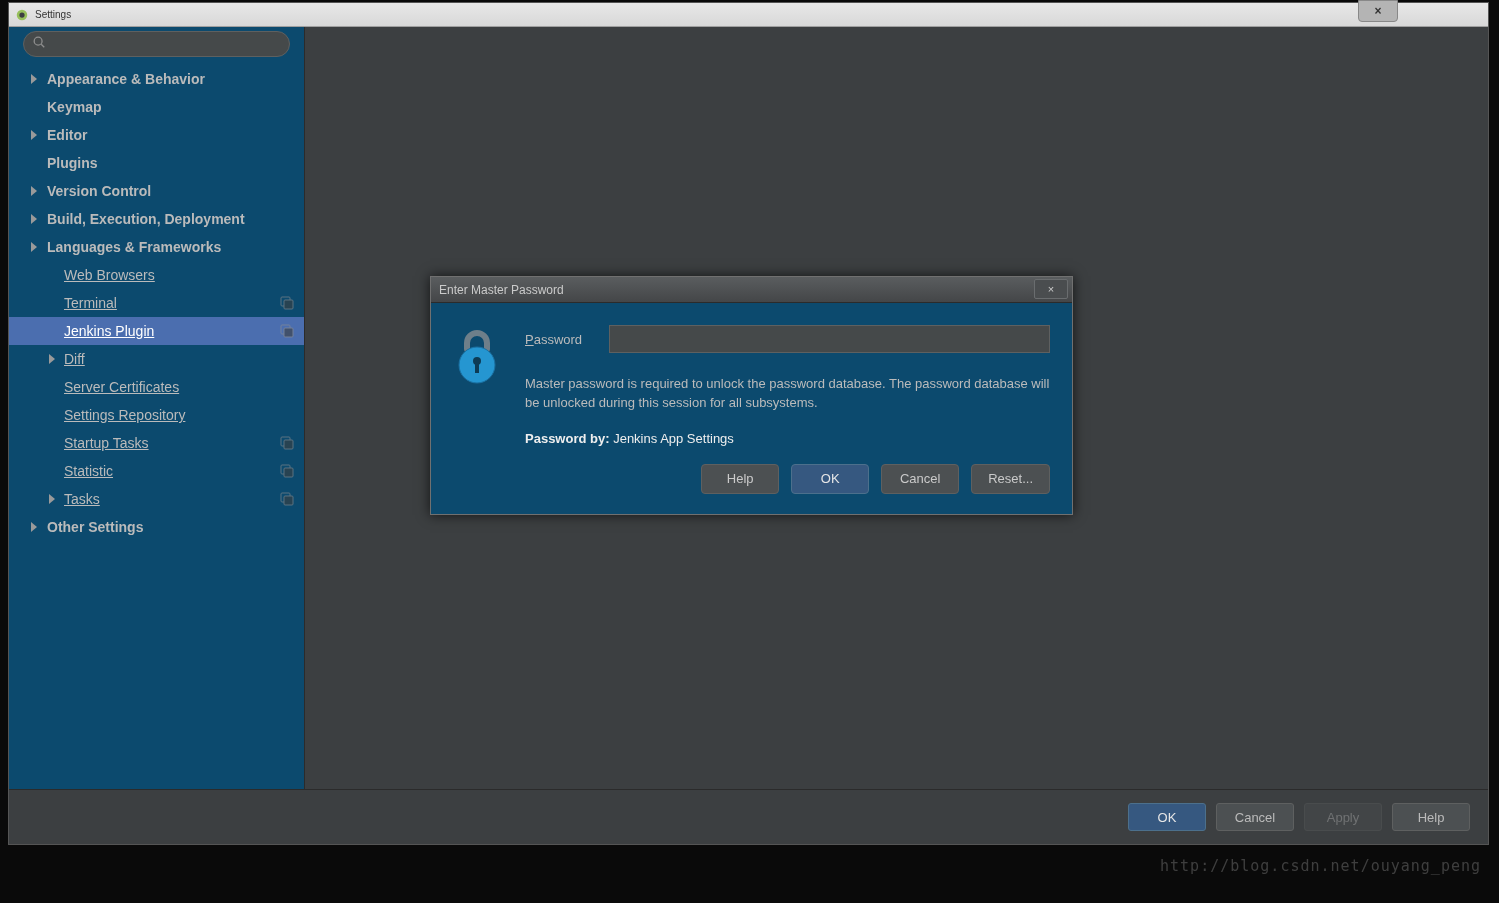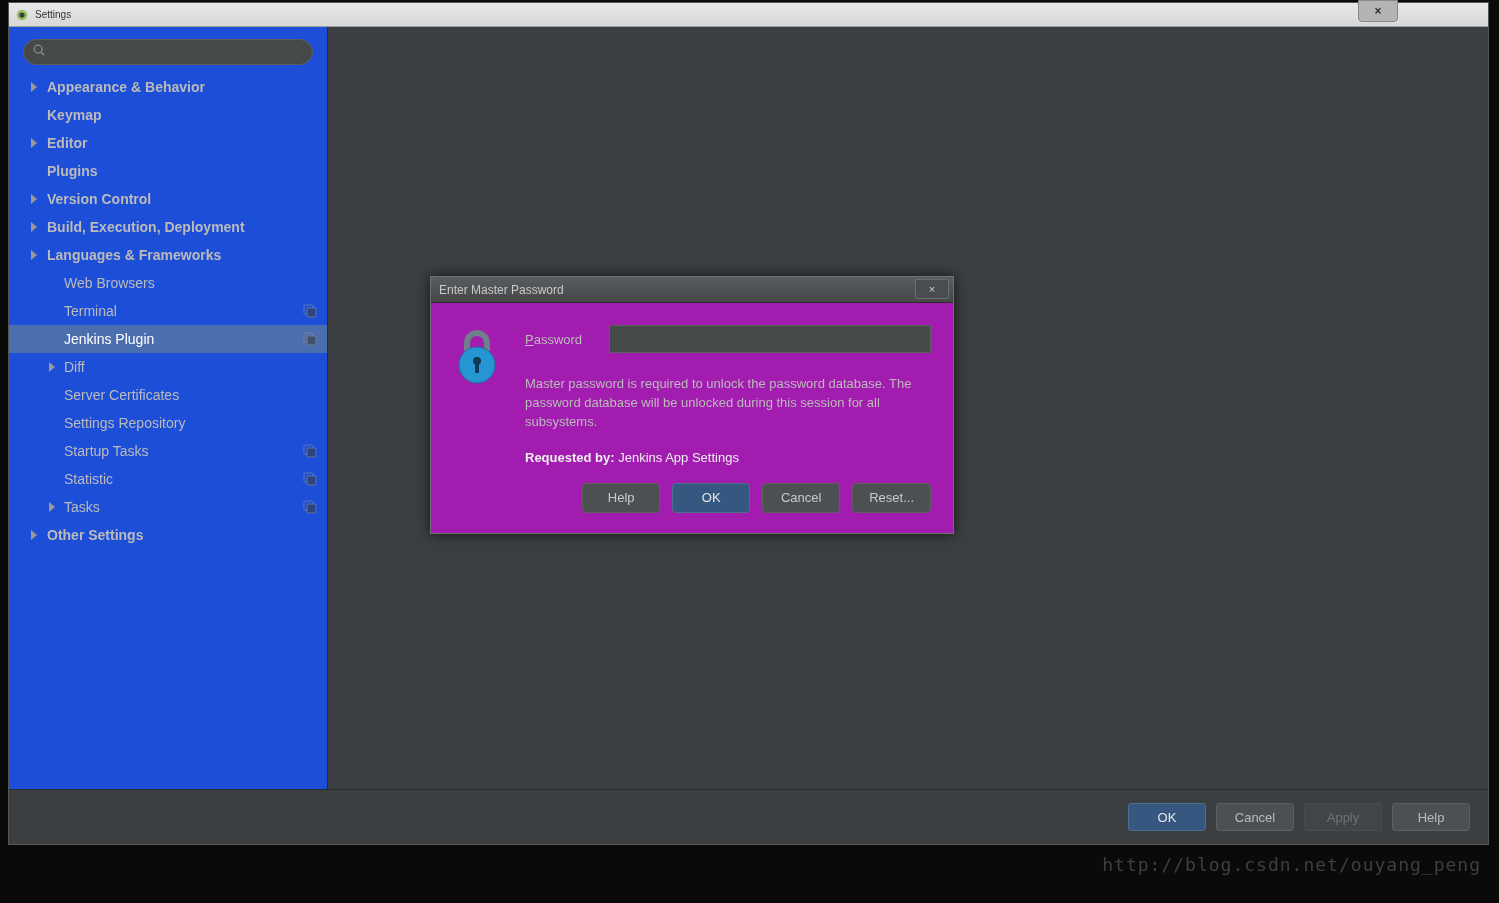--- a/index.html
+++ b/index.html
@@ -5,65 +5,65 @@
 * { margin: 0; padding: 0; box-sizing: border-box; font-family: "Segoe UI", Arial, sans-serif; }
 body { width: 1499px; height: 903px; background: #0a0a0a; overflow: hidden; position: relative; }
 
 
 .window { position: absolute; left: 8px; top: 2px; right: 10px; bottom: 58px; background: #3c3f41; border: 1px solid #555; }
 .titlebar { height: 24px; background: linear-gradient(#e8e8e8, #d8d8d8); display: flex; align-items: center; padding: 0 6px; font-size: 10px; color: #333; border-bottom: 1px solid #a0a0a0; }
 .titlebar .app-ico { width: 14px; height: 14px; margin-right: 6px; display: inline-block; }
 .window-btns { position: absolute; right: 90px; top: -3px; width: 40px; height: 22px; background: #b4b4b4; border:1px solid #888; border-radius: 0 0 4px 4px; display:flex; align-items:center; justify-content:center; font-weight:bold; color:#333; font-size:12px;}
 
 .content-area { position: absolute; top: 24px; left: 0; right: 0; bottom: 55px; display: flex; }
-.sidebar { width: 319px; background: #1d4ed8; border-right: 1px solid #2b2b2b; padding-top: 8px; overflow-y: auto; }
+.sidebar { width: 296px; background: #0c4a6e; border-right: 1px solid #2b2b2b; overflow-y: auto; }
 .sidebar-search { margin: 4px 14px 8px 14px; height: 26px; background: #45494a; border: 1px solid #5e6060; border-radius: 14px; display: flex; align-items: center; padding: 0 8px; }
 .sidebar-search svg { width: 14px; height: 14px; }
 .sidebar-search input { flex: 1; background: transparent; border: none; outline: none; color: #bbb; margin-left: 6px; font-size: 12px; }
 
 .tree-item { display: flex; align-items: center; height: 28px; color: #bbbbbb; font-size: 14px; cursor: pointer; padding-left: 20px; position: relative; }
 .tree-item.top { font-weight: bold; }
-.tree-item.child { padding-left: 55px; font-weight: normal; }
+.tree-item.child { padding-left: 55px; font-weight: normal; text-decoration: underline; }
 .tree-item.selected { background: #4b6eaf; color: #fff; }
 .tree-item .arrow { position: absolute; left: 22px; width: 0; height: 0; }
 .tree-item .arrow.right { border-top: 5px solid transparent; border-bottom: 5px solid transparent; border-left: 6px solid #9a9a9a; }
 .tree-item .arrow.down { border-left: 5px solid transparent; border-right: 5px solid transparent; border-top: 6px solid #9a9a9a; }
 .tree-item.top .label, .tree-item.toparrow .label { margin-left: 18px; }
 .tree-item.child .arrow { left: 40px; }
 .tree-item .badge { position: absolute; right: 10px; width: 14px; height: 14px; opacity: .6; }
 .tree-item .badge svg { width: 14px; height: 14px; }
 
 .main { flex: 1; background: #3c3f41; }
 
 .footer { position: absolute; left: 0; right: 0; bottom: 0; height: 55px; background: #3c3f41; border-top: 1px solid #2b2b2b; display: flex; align-items: center; justify-content: flex-end; padding-right: 18px; gap: 10px; }
 .btn { height: 28px; min-width: 78px; background: #4c5052; border: 1px solid #5e6060; color: #bbbbbb; font-size: 13px; border-radius: 3px; cursor: pointer; padding: 0 16px; }
 .btn.primary { background: #365880; border-color: #4c708c; color: #e6e6e6; }
 .btn.disabled { opacity: .4; cursor: default; }
 
 
 .overlay { position: absolute; left: 0; top: 0; right: 0; bottom: 0; }
-.dialog { position: absolute; left: 430px; top: 276px; width: 524px; background: #a21caf; border: 1px solid #707070; box-shadow: 0 0 12px rgba(0,0,0,.7); }
+.dialog { position: absolute; left: 430px; top: 276px; width: 643px; background: #0c4a6e; border: 1px solid #707070; box-shadow: 0 0 12px rgba(0,0,0,.7); }
 .dialog-title { height: 26px; background: linear-gradient(#5a5d5f,#444648); display: flex; align-items: center; padding: 0 8px; color: #cacaca; font-size: 12px; border-bottom: 1px solid #2b2b2b; position: relative; }
 .dialog-close { position: absolute; right: 4px; top: 2px; width: 34px; height: 20px; background: #4a4d4f; border: 1px solid #6a6d6f; display:flex; align-items:center; justify-content:center; color:#ccc; font-size:11px; cursor:pointer; border-radius:2px;}
 .dialog-body { padding: 22px 22px 18px 22px; color: #bbbbbb; font-size: 13px; }
 .dialog-row1 { display: flex; align-items: flex-start; }
 .lock-area { width: 60px; padding-top: 2px; }
 .form-area { flex: 1; margin-left: 12px; }
 .pw-row { display: flex; align-items: center; margin-bottom: 22px; }
 .pw-label { width: 84px; color: #bbbbbb; }
 .pw-label .ul { text-decoration: underline; }
 .pw-input { flex: 1; height: 28px; background: #45494a; border: 1px solid #5e6060; color: #ddd; padding: 0 6px; outline: none; }
 .msg { line-height: 1.45; color: #bbbbbb; margin-bottom: 18px; }
 .req { color: #eeeeee; }
 .req b { font-weight: bold; }
 .dialog-footer { display: flex; justify-content: flex-end; gap: 12px; padding: 0 22px 20px 22px; }
 .dbtn { height: 30px; min-width: 78px; background: #4c5052; border: 1px solid #5e6060; color: #cacaca; font-size: 13px; border-radius: 4px; cursor: pointer; padding: 0 16px; }
 .dbtn.primary { background: #365880; border-color: #4c708c; color: #e6e6e6; }
 
-.watermark { position: absolute; right: 18px; bottom: 28px; color: rgba(160,160,160,.35); font-family: monospace; font-size: 18px; letter-spacing: 1px; pointer-events:none; }
+.watermark { position: absolute; right: 18px; bottom: 28px; color: rgba(160,160,160,.35); font-family: monospace; font-size: 15px; letter-spacing: 1px; pointer-events:none; }
 </style>
 </head>
 <body>
 
 <div class="window">
   <div class="titlebar">
     <span class="app-ico">
       <svg viewBox="0 0 16 16">
           <circle cx="8" cy="8" r="6" fill="#97c05c"></circle>
           <circle cx="8" cy="8" r="3" fill="#3c3f41"></circle>
@@ -200,21 +200,21 @@
             <rect x="22" y="36" width="4" height="10" fill="#0d3b55"></rect>
           </svg>
         </div>
         <div class="form-area">
           <div class="pw-row">
             <div class="pw-label"><span class="ul">P</span><span>assword</span></div>
             <input class="pw-input" type="password" style="">
           </div>
           <div class="msg">Master password is required to unlock the password database. The password database will be unlocked during this session for all subsystems.</div>
           <div class="req">
-            <b>Requested by:</b>
+            <b>Password by:</b>
             <span> </span>
             <span>Jenkins App Settings</span>
           </div>
         </div>
       </div>
     </div>
     <div class="dialog-footer">
       <button class="dbtn">Help</button>
       <button class="dbtn primary">OK</button>
       <button class="dbtn">Cancel</button>

